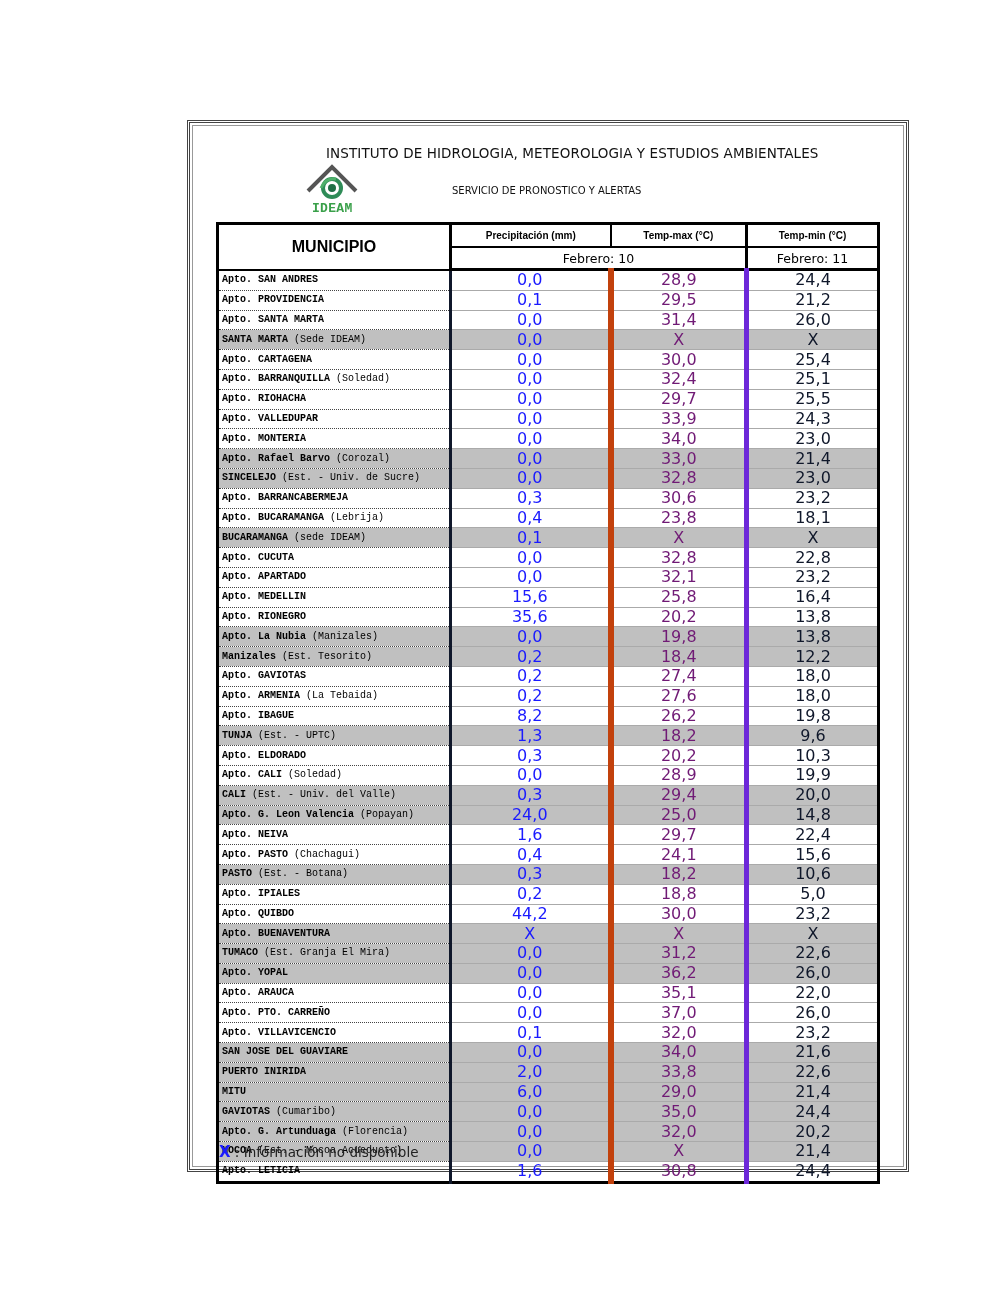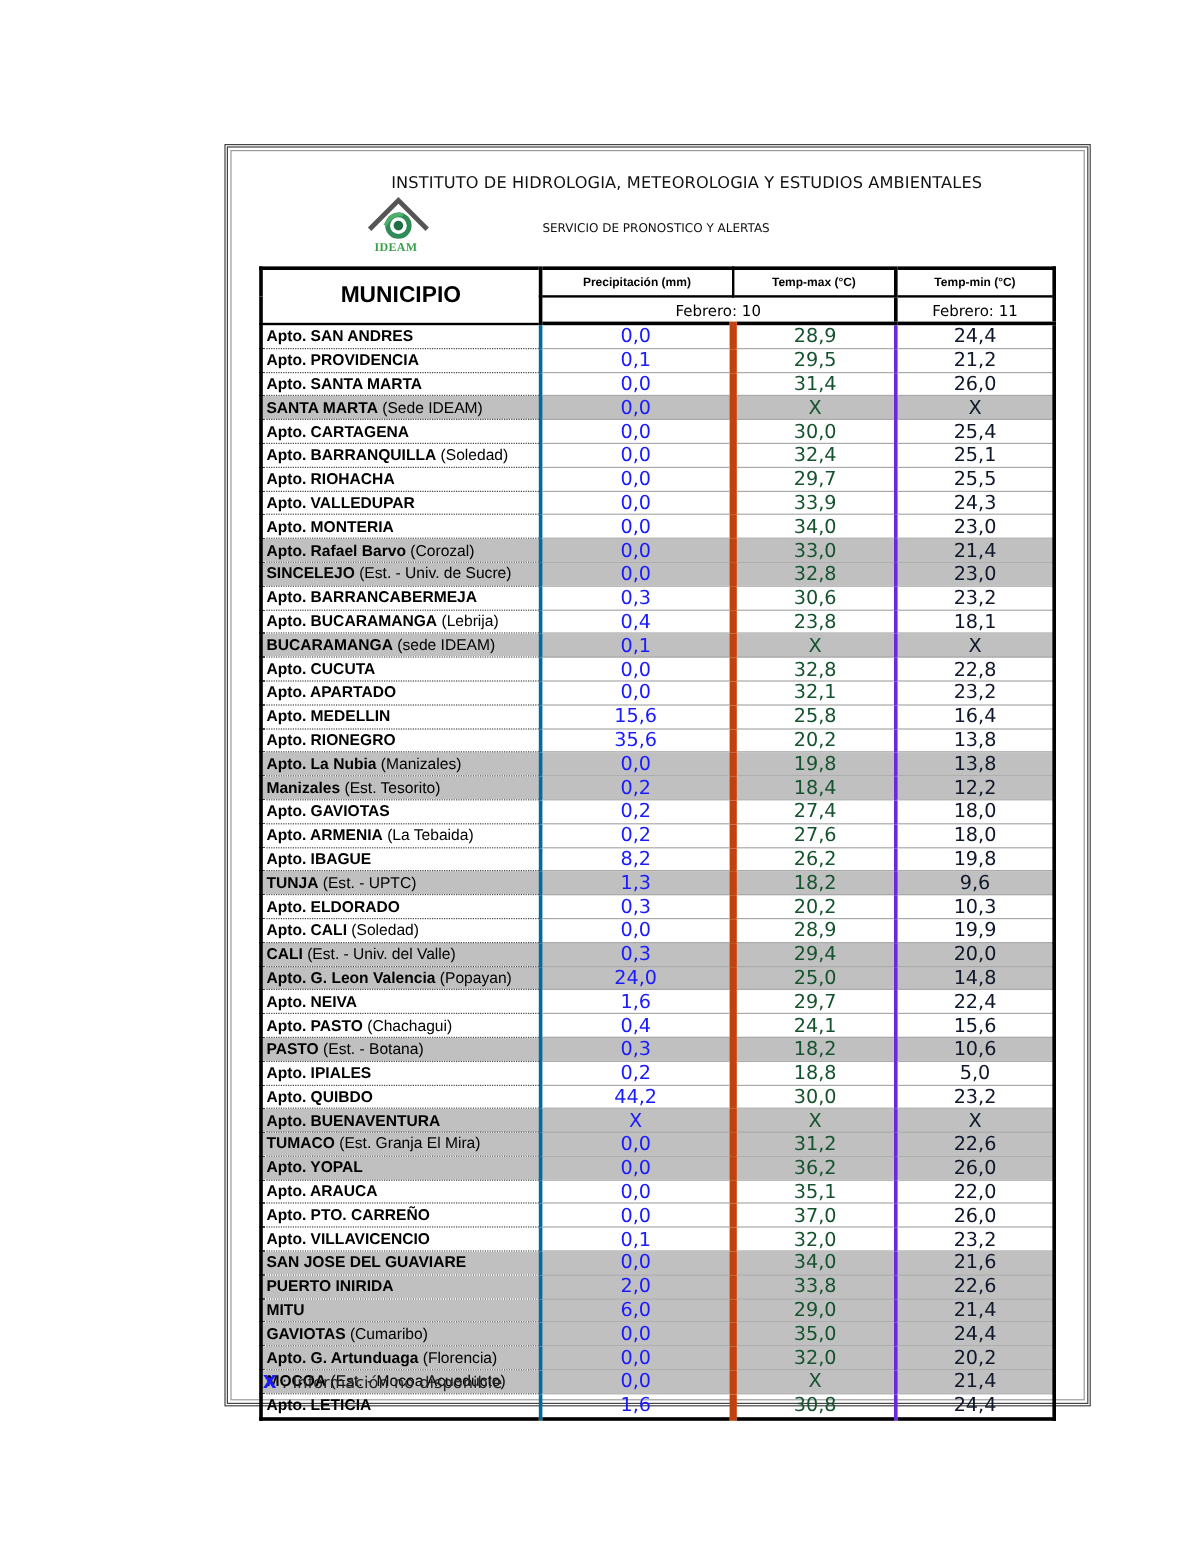--- a/index.html
+++ b/index.html
@@ -2,37 +2,37 @@
 <html><head>
 <meta charset="utf-8">
 <style>
   html, body { margin:0; padding:0; background:#ffffff; }
   body { width:1000px; height:1294px; position:relative; font-family:"DejaVu Sans", sans-serif; }
   .frame { position:absolute; left:187px; top:120px; width:722px; height:1052px; border:3px double #444; box-sizing:border-box; background:#fff; }
   .frame-inner { position:absolute; left:2px; top:2px; right:2px; bottom:2px; border:1px solid #999; }
   .title1 { position:absolute; left:326px; top:145px; font-size:13.5px; color:#111; white-space:nowrap; letter-spacing:0.1px; }
   .title2 { position:absolute; left:452px; top:185px; font-size:10px; color:#111; white-space:nowrap; }
   .logo { position:absolute; left:300px; top:163px; width:64px; height:56px; }
-  .logo-text { position:absolute; left:12px; top:38px; font-family:Liberation Serif, serif; font-weight:bold; font-size:10px; color:#3aa04a; letter-spacing:0.3px; }
+  .logo-text { position:absolute; left:12px; top:38px; font-family:Liberation Mono, monospace; font-weight:bold; font-size:13px; color:#3aa04a; letter-spacing:0.3px; }
   table.data { position:absolute; left:216px; top:222px; width:661px; border-collapse:collapse; border:3px solid #000; table-layout:fixed; }
   table.data col.c1 { width:233px; }
   table.data col.c2 { width:160px; }
   table.data col.c3 { width:136px; }
   table.data col.c4 { width:132px; }
   th { font-family:"Liberation Sans", sans-serif; font-weight:bold; font-size:10px; color:#000; border:2px solid #000; height:21px; padding:0; text-align:center; }
-  th.muni { font-size:19px; border-right:3px solid #000; }
+  th.muni { font-size:16px; border-right:3px solid #000; }
   td.date { font-family:"DejaVu Sans", sans-serif; font-size:12.5px; text-align:center; height:20px; border:2px solid #000; border-bottom:3px solid #000; padding:0; font-weight:normal;margin-left:40px; }
   td.date.right { border-left:3px solid #000; }
   tr.row td { height:18.8px; padding:0; line-height:18px; }
-  td.name { font-family:Liberation Sans, sans-serif; font-size:13px; color:#000; padding-left:3px !important; border-bottom:1px dotted #444; border-right:3px solid #0369a1; white-space:nowrap; overflow:hidden; }
+  td.name { font-family:Liberation Mono, monospace; font-size:10px; color:#000; padding-left:3px !important; border-bottom:1px dotted #444; border-right:3px solid #0f172a; white-space:nowrap; overflow:hidden; }
   td.name b { font-weight:bold; }
   td.name span.sub { font-weight:normal; }
   td.val { text-align:center; font-family:"DejaVu Sans", sans-serif; font-size:16px; border-bottom:1px solid #aaa; }
   td.pr { color:#1a1aff; border-right:6px solid #c2410c; }
-  td.tx { color:#14532d; border-right:3px solid #6d28d9; }
+  td.tx { color:#701a75; border-right:5px solid #6d28d9; }
   td.tn { color:#0f172a; }
   tr.gray td { background:#c0c0c0; }
   .note { position:absolute; left:219px; top:1143px; font-size:13.5px; color:#222; white-space:nowrap; }
   .note .x { color:#1a1aff; font-weight:bold; font-size:15px; }
 </style>
 </head>
 <body>
 
 <div class="frame">
     <div class="frame-inner"></div>

